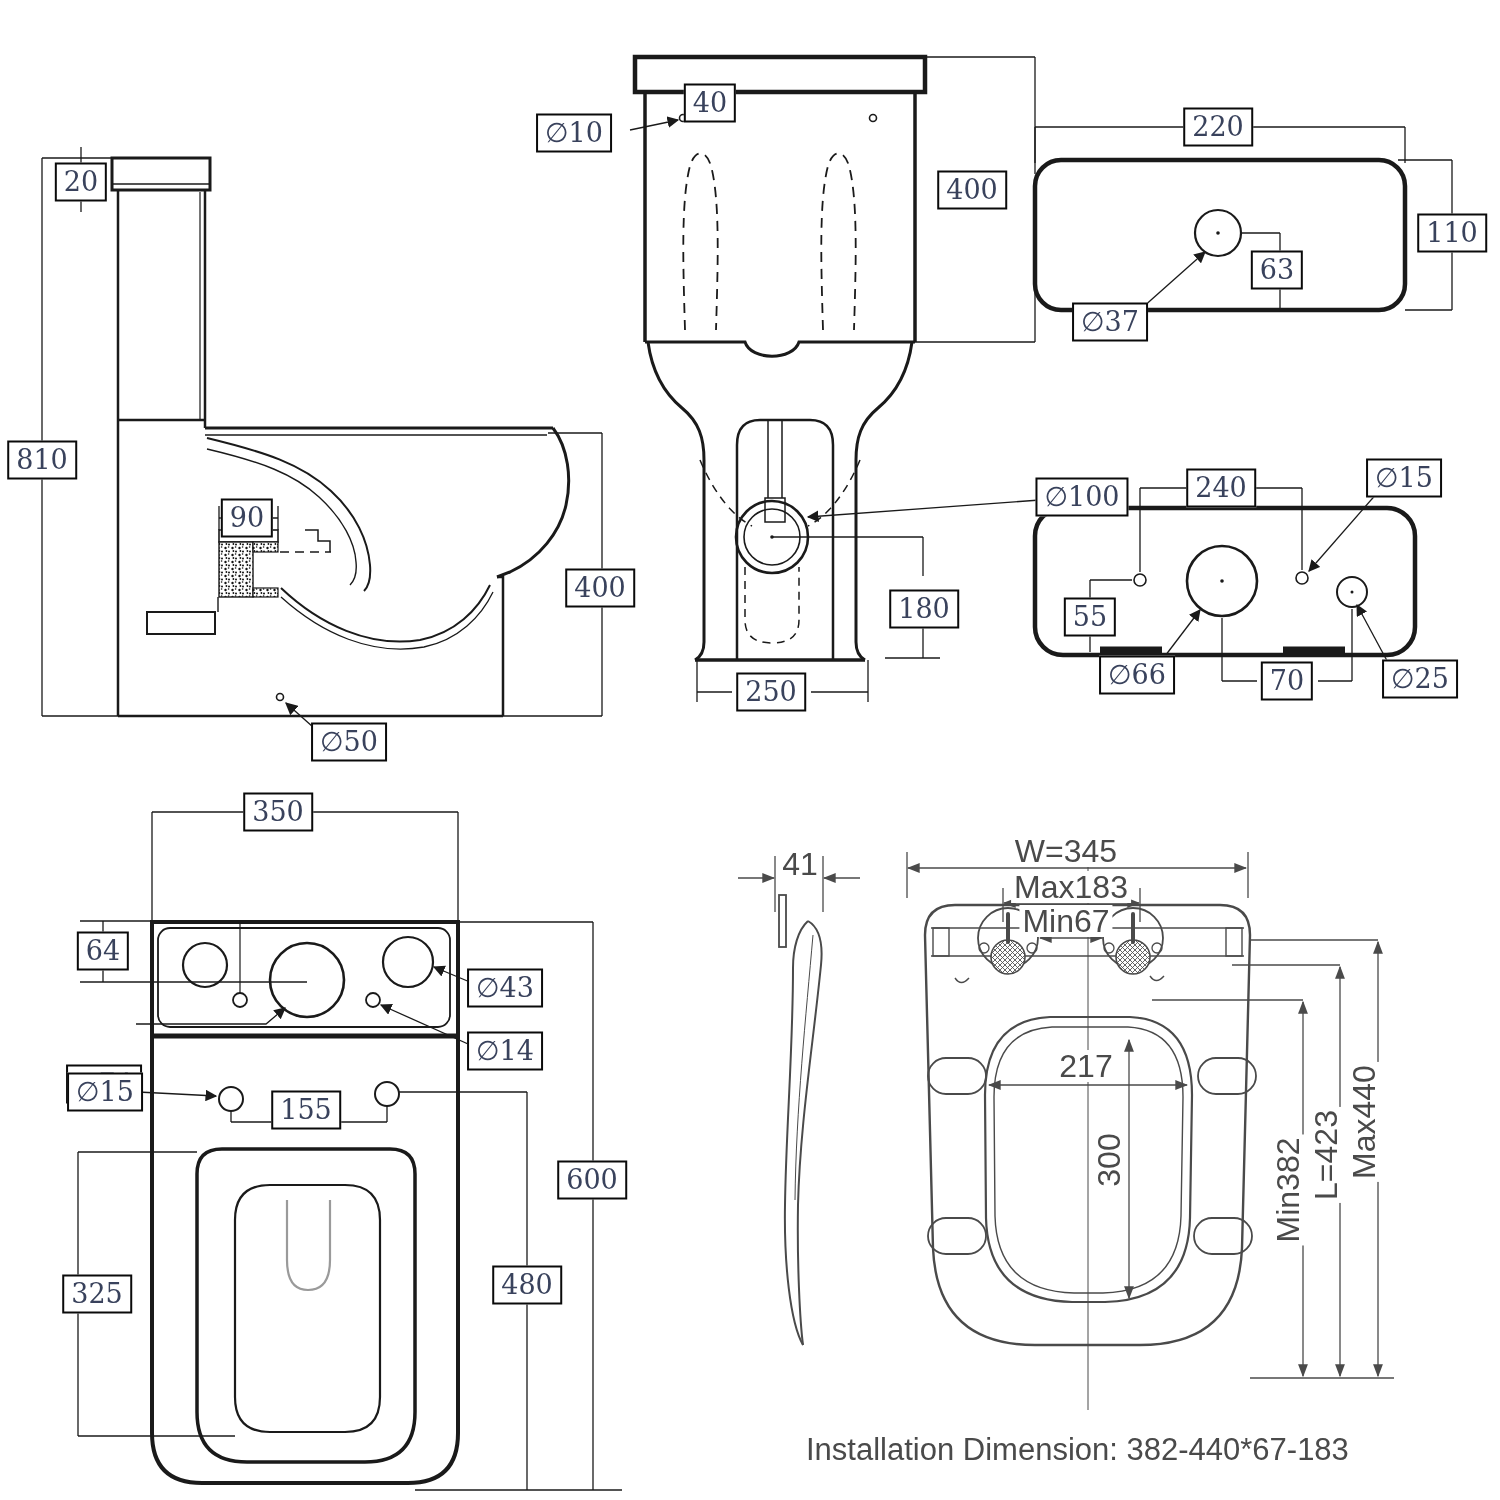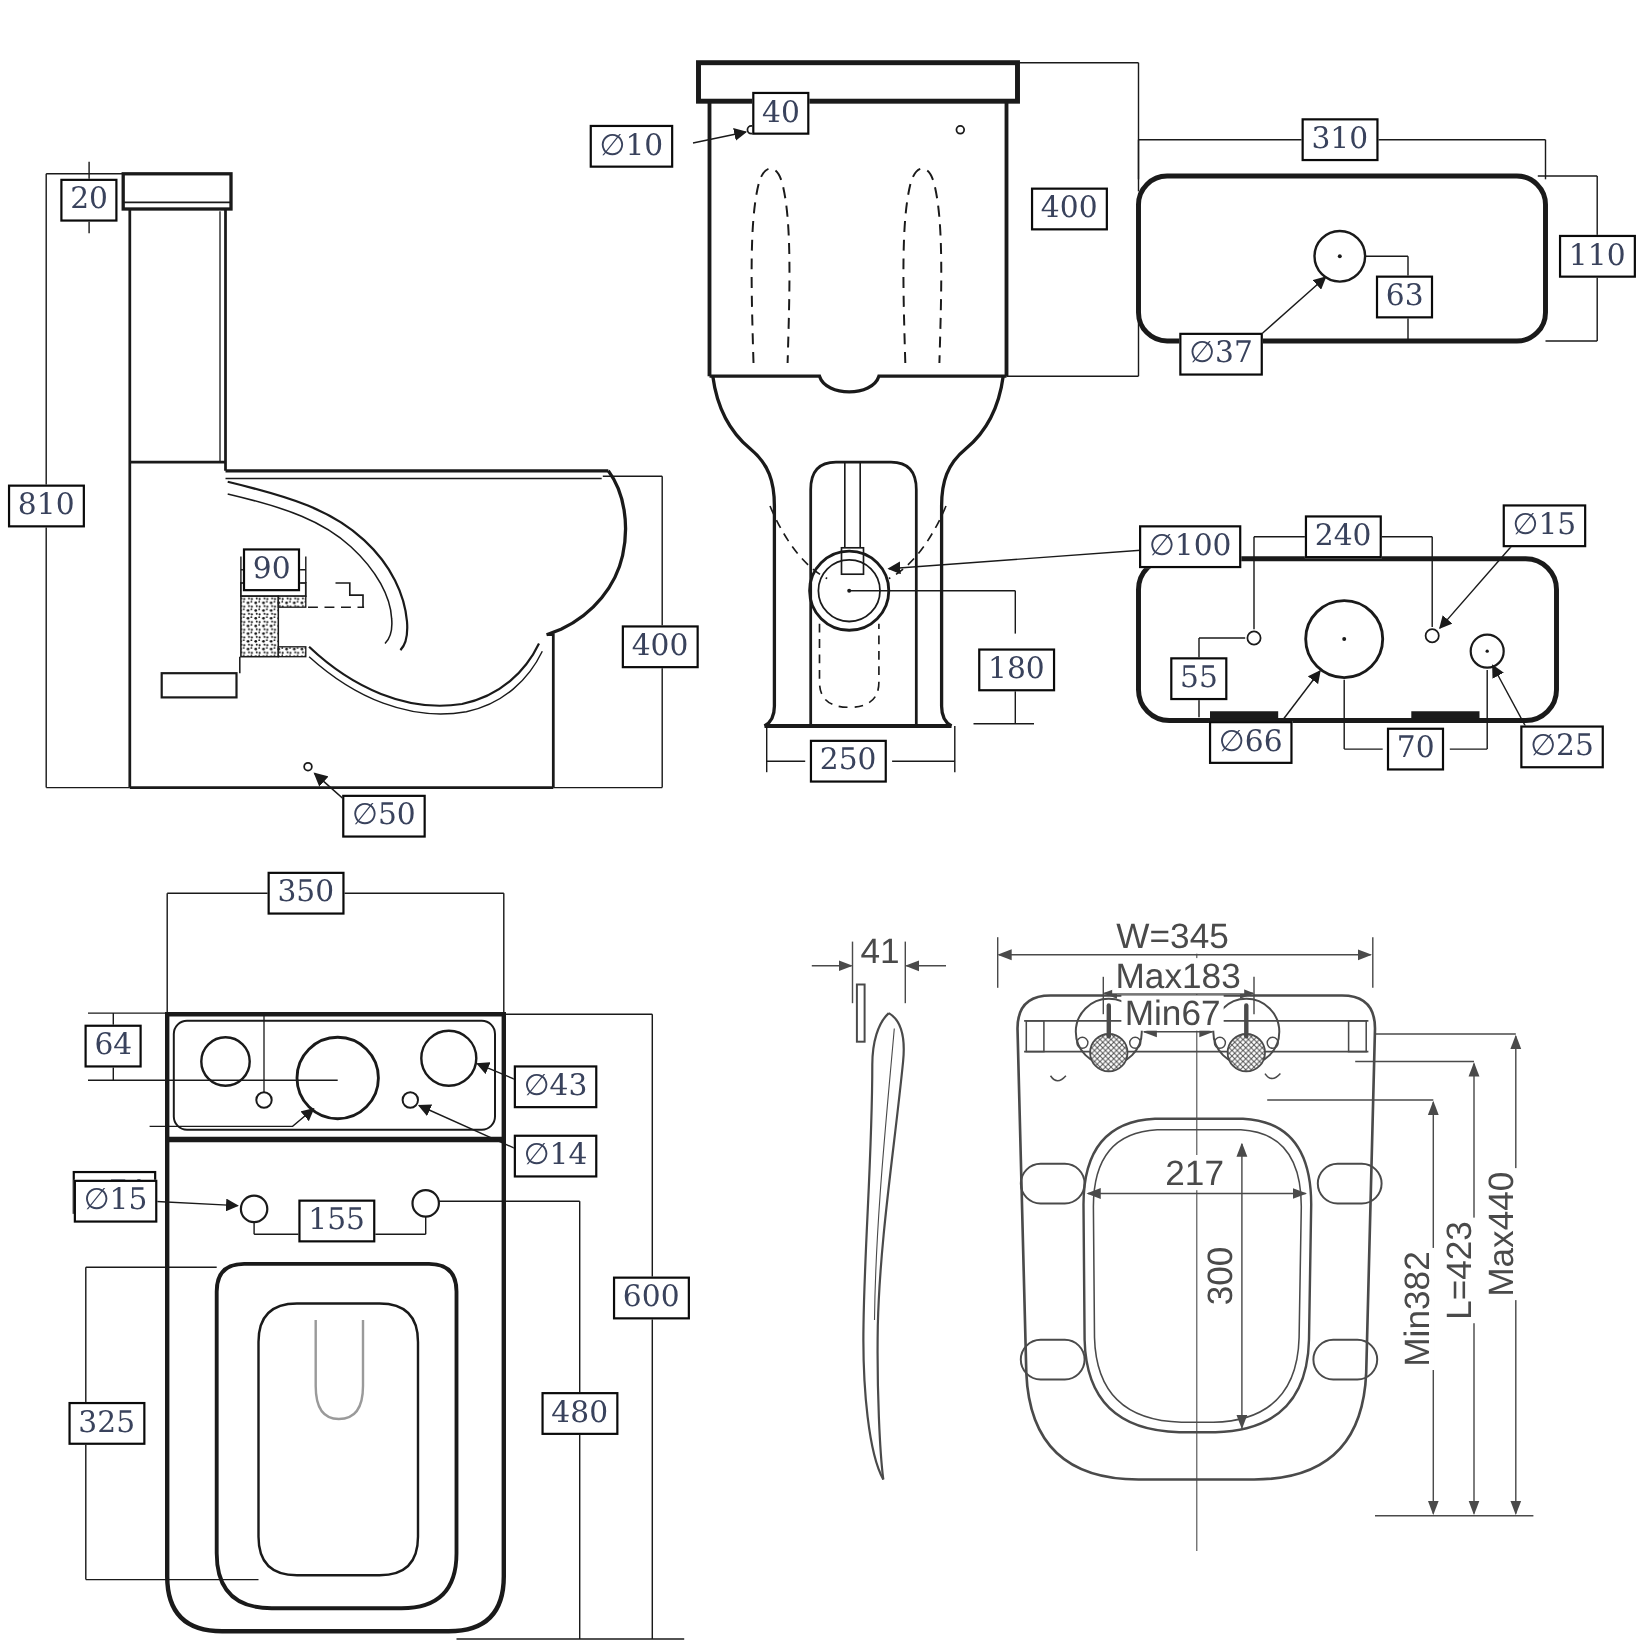--- a/index.html
+++ b/index.html
@@ -369,21 +369,21 @@
 <div class="dim" style="left:600px;top:588px">400</div>
 <div class="dim" style="left:349px;top:742px">∅50</div>
 
 <div class="dim" style="left:574px;top:133px">∅10</div>
 <div class="dim" style="left:710px;top:103px">40</div>
 <div class="dim" style="left:972px;top:190px">400</div>
 <div class="dim" style="left:1082px;top:497px">∅100</div>
 <div class="dim" style="left:924px;top:609px">180</div>
 <div class="dim" style="left:771px;top:692px">250</div>
 
-<div class="dim" style="left:1218px;top:127px">310</div>
+<div class="dim" style="left:1218px;top:127px">220</div>
 <div class="dim" style="left:1452px;top:233px">110</div>
 <div class="dim" style="left:1277px;top:270px">63</div>
 <div class="dim" style="left:1110px;top:322px">∅37</div>
 
 <div class="dim" style="left:1221px;top:488px">240</div>
 <div class="dim" style="left:1404px;top:478px">∅15</div>
 <div class="dim" style="left:1090px;top:617px">55</div>
 <div class="dim" style="left:1137px;top:675px">∅66</div>
 <div class="dim" style="left:1287px;top:681px">70</div>
 <div class="dim" style="left:1420px;top:679px">∅25</div>
@@ -402,14 +402,15 @@
 <div class="slabel" style="left:800px;top:864px">41</div>
 <div class="slabel" style="left:1066px;top:851px">W=345</div>
 <div class="slabel" style="left:1071px;top:887px">Max183</div>
 <div class="slabel" style="left:1066px;top:921px">Min67</div>
 <div class="slabel" style="left:1086px;top:1066px">217</div>
 <div class="slabel rot" style="left:1109px;top:1160px">300</div>
 <div class="slabel rot" style="left:1288px;top:1190px">Min382</div>
 <div class="slabel rot" style="left:1326px;top:1155px">L=423</div>
 <div class="slabel rot" style="left:1364px;top:1122px">Max440</div>
 
+<div class="note" style="left:806px;top:1432px">Installation Dimension: 382-440*67-183</div>
 
 </div>
 
 </body></html>

